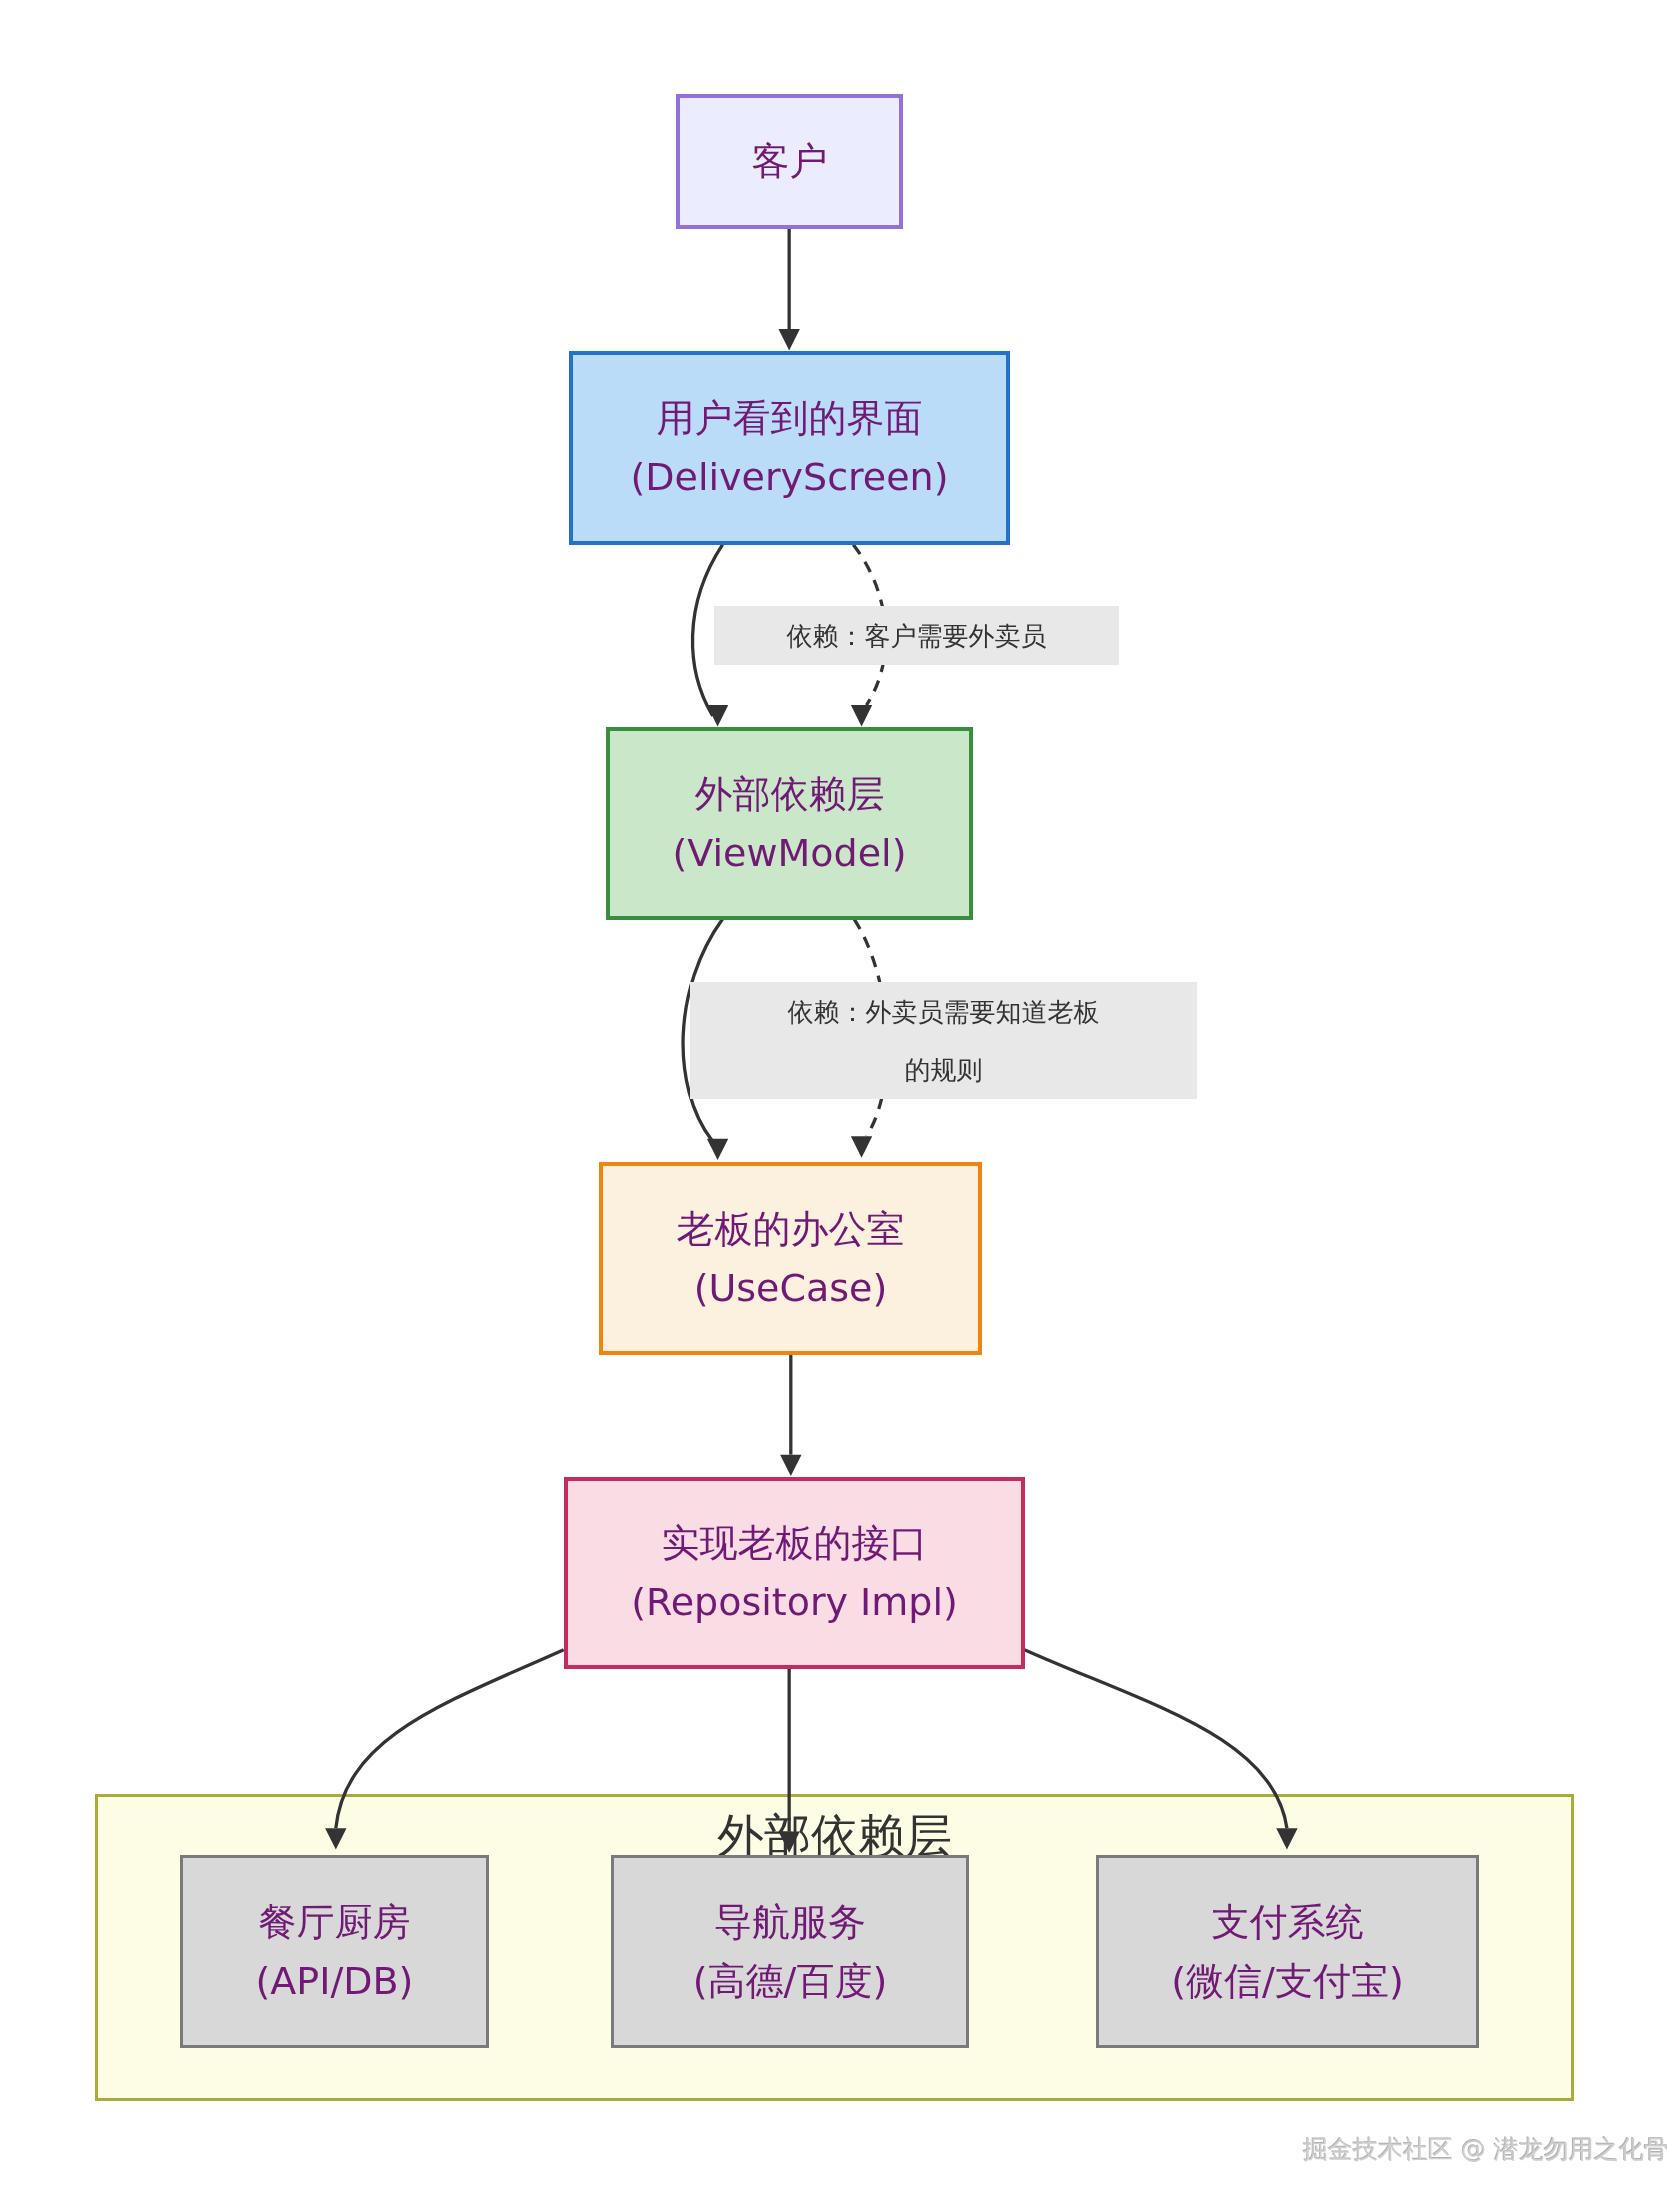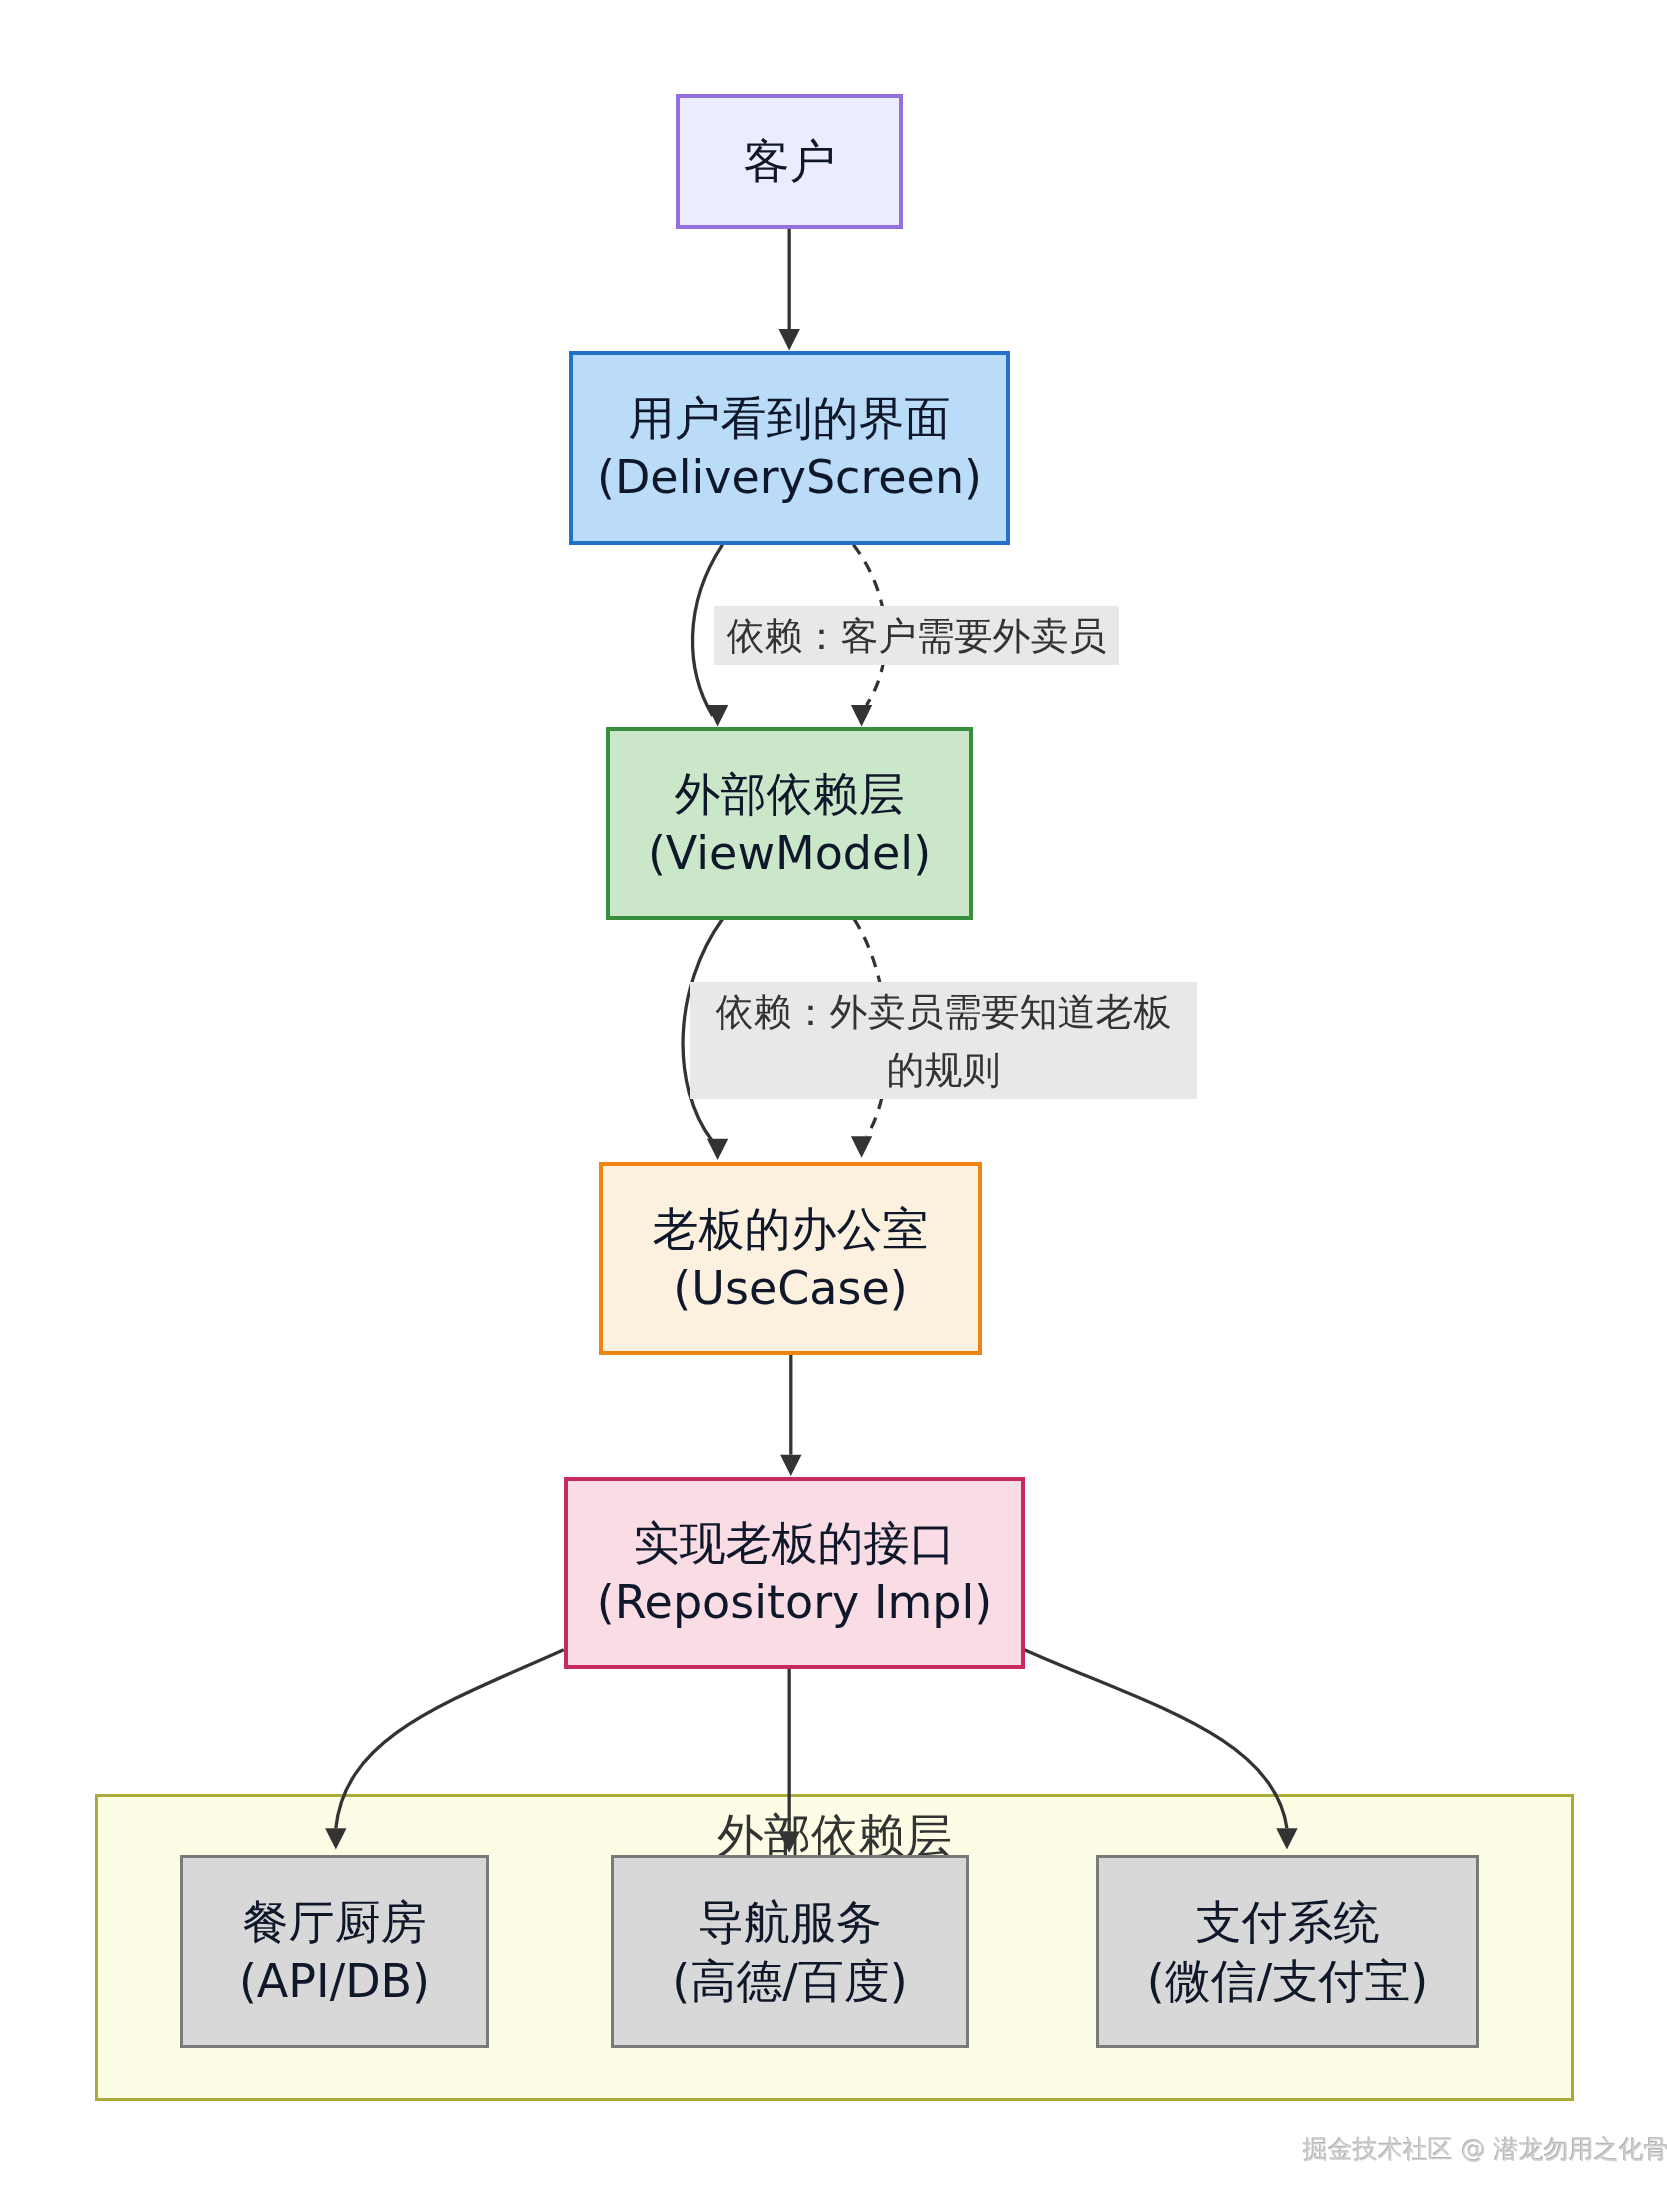--- a/index.html
+++ b/index.html
@@ -11,23 +11,23 @@
     color: #333333;
     overflow: hidden;
   }
   .node {
     position: absolute;
     display: flex;
     flex-direction: column;
     align-items: center;
     justify-content: center;
     text-align: center;
-    font-size: 46px;
+    font-size: 38px;
     line-height: 59px;
-    color: #0f172a;
+    color: #701a75;
     z-index: 3;
   }
   .node-customer   { left: 676px;  top: 94px;  width: 227px; height: 135px;
                      background: #ECECFF; border: 4.1px solid #9370DB; }
   .node-screen     { left: 569px;  top: 351px;  width: 441px; height: 194px;
                      background: #BBDCF8; border: 4.1px solid #2472C8; }
   .node-viewmodel  { left: 606px;  top: 727px;  width: 367px; height: 193px;
                      background: #CBE7C9; border: 4.1px solid #388E3C; }
   .node-usecase    { left: 599px;  top: 1162px; width: 383px; height: 193px;
                      background: #FCF0DE; border: 4.1px solid #EE8412; }
@@ -50,21 +50,21 @@
   .node-kitchen    { left: 180px;  top: 1855px; width: 309px; height: 193px; }
   .node-navigation { left: 611px;  top: 1855px; width: 358px; height: 193px; }
   .node-payment    { left: 1096px; top: 1855px; width: 383px; height: 193px; }
   .edge-label {
     position: absolute;
     display: flex;
     flex-direction: column;
     align-items: center;
     justify-content: center;
     background: #E8E8E8;
-    font-size: 38px;
+    font-size: 26px;
     line-height: 58px;
     text-align: center;
     color: #333333;
     z-index: 4;
   }
   .edge-label-1 { left: 714px; top: 606px;  width: 405px; height: 59px; }
   .edge-label-2 { left: 690px; top: 982px; width: 507px; height: 117px; }
   svg.edges {
     position: absolute;
     left: 0; top: 0; width: 1668px; height: 2205px;

